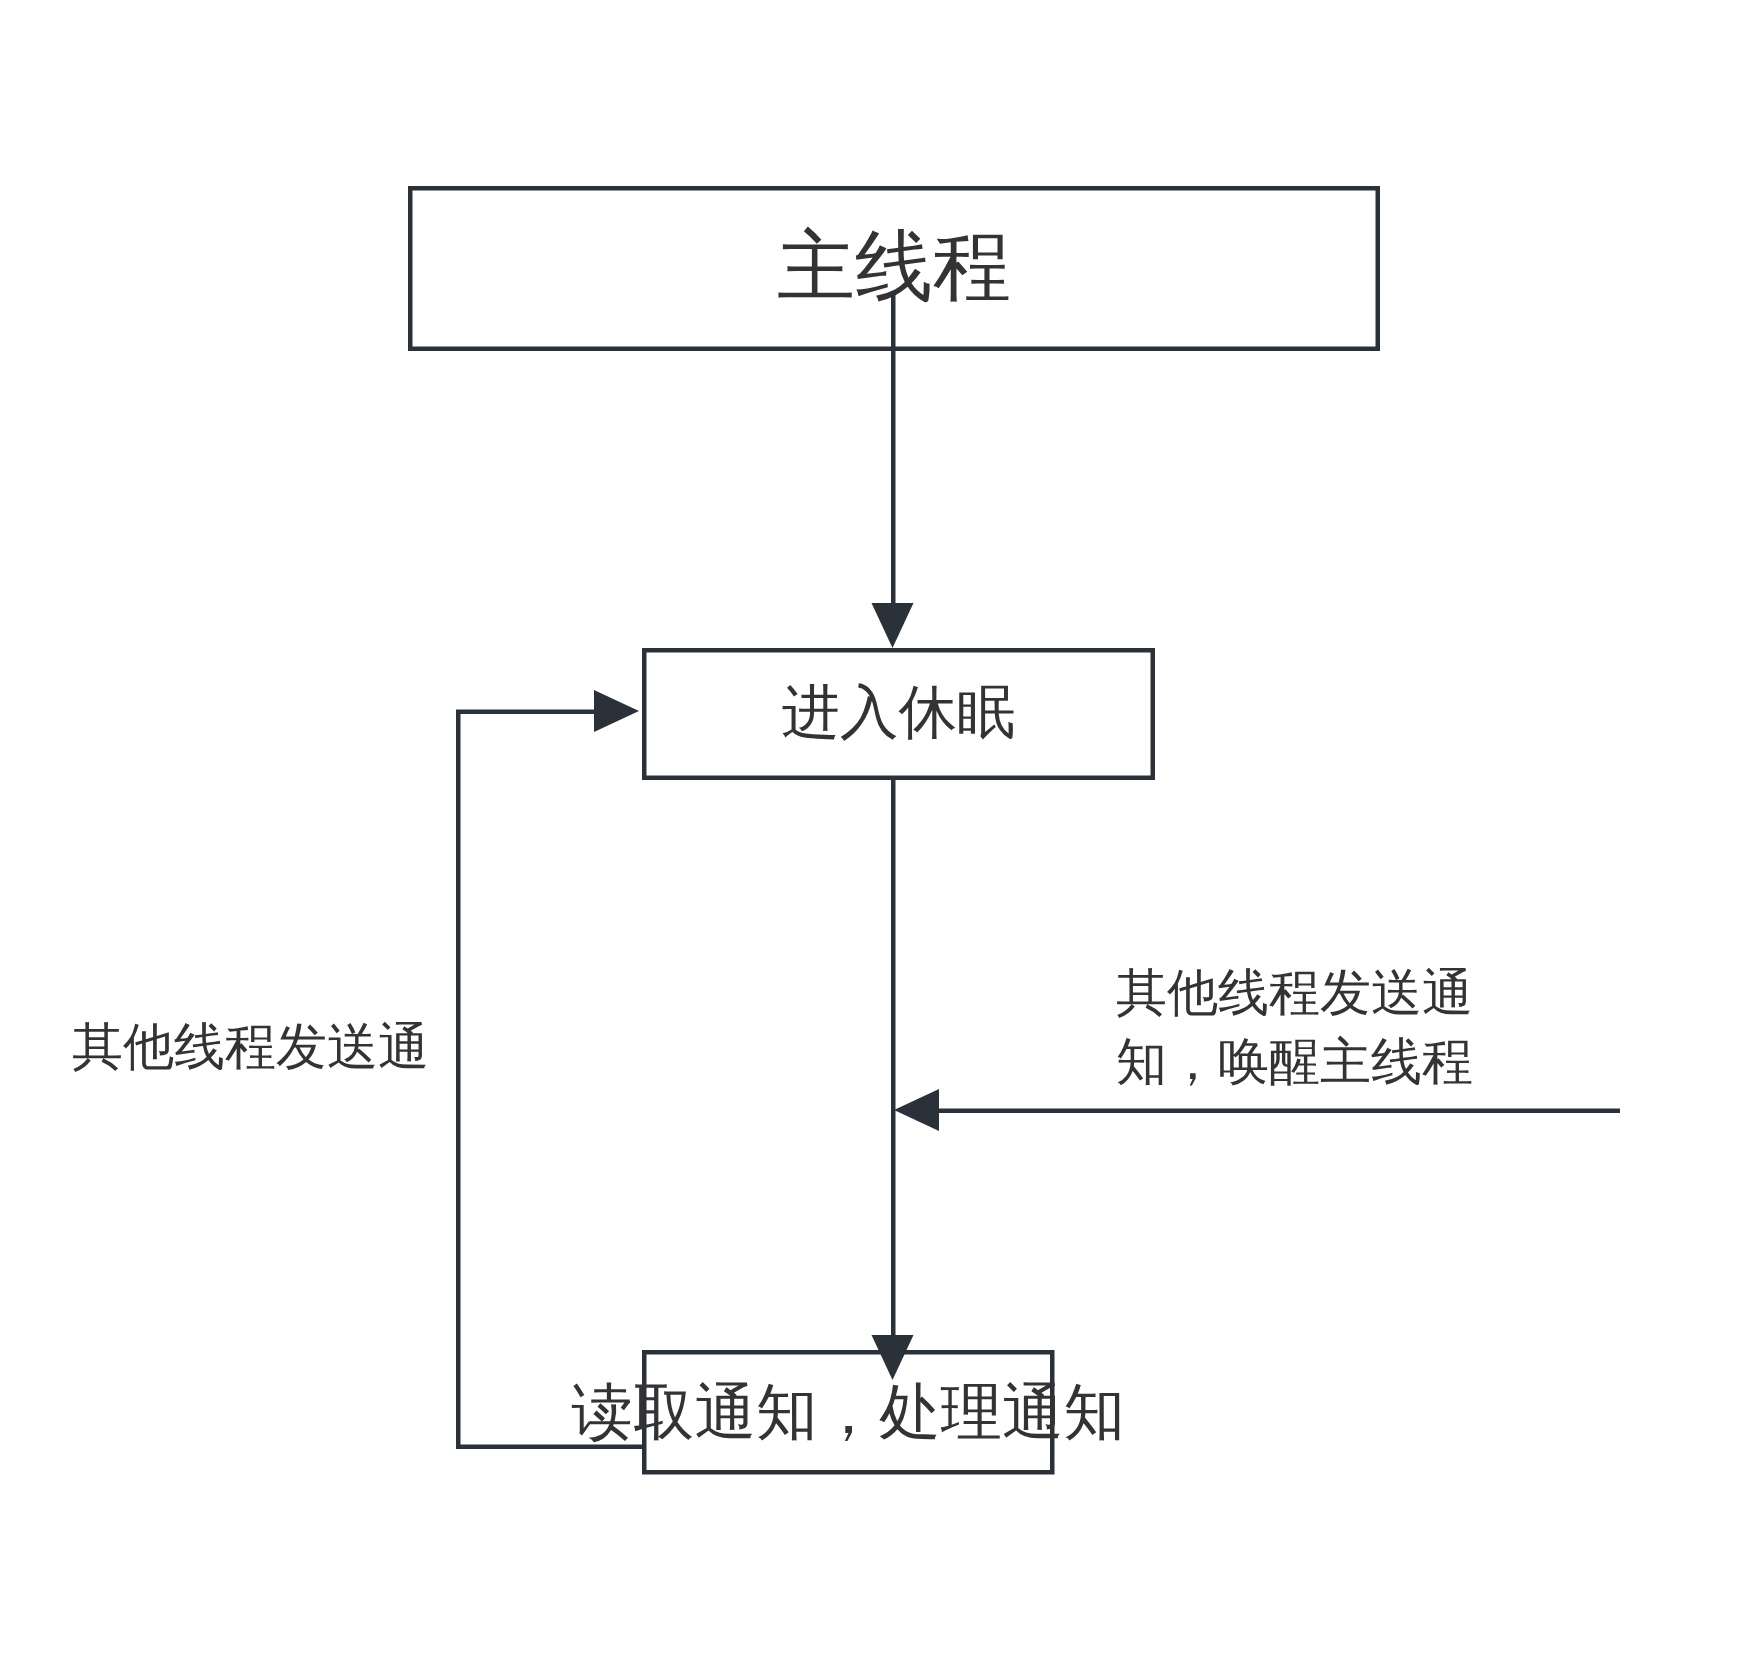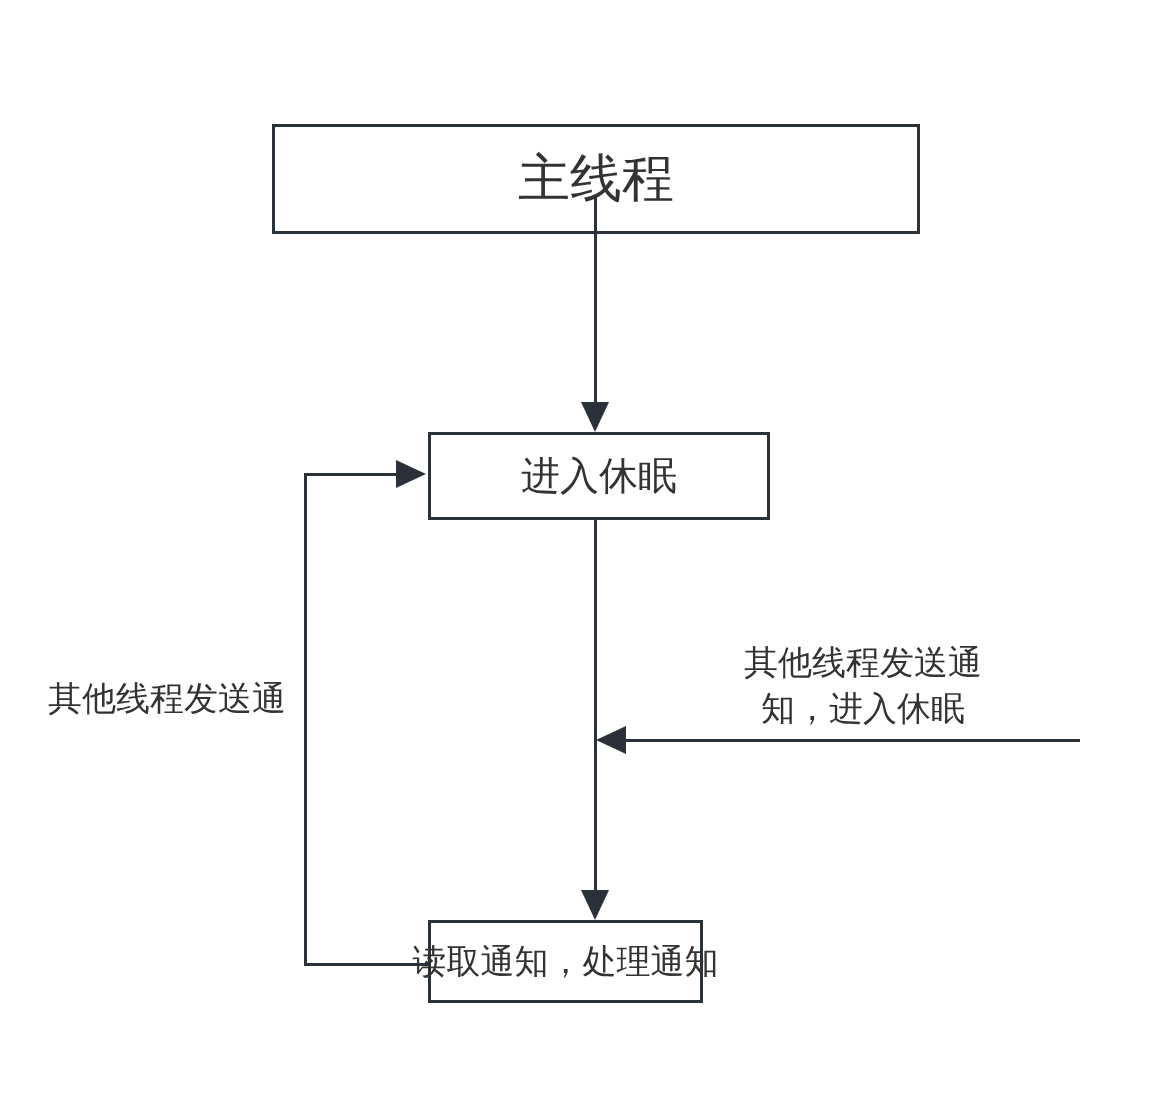--- a/index.html
+++ b/index.html
@@ -41,24 +41,24 @@
   }
   #box-sleep {
     left: 428px;
     top: 432px;
     width: 342px;
     height: 88px;
     font-size: 39px;
   }
   #box-handle {
     left: 428px;
-    top: 920px;
+    top: 900px;
     width: 275px;
     height: 83px;
-    font-size: 34px;
+    font-size: 41px;
   }
 
   
   .ln-v {
     position: absolute;
     width: 3px;
     background: #2b3138;
   }
   .ln-h {
     position: absolute;
@@ -146,16 +146,16 @@
   <div class="ln-h" id="loop-top"></div>
   <div class="arrow-right" id="loop-head"></div>
 
   <div class="ln-h" id="ext-line"></div>
   <div class="arrow-left" id="ext-head"></div>
 
   <div class="label" id="label-next-loop">其他线程发送通</div>
 
   <div class="label" id="label-notify">
     <span>其他线程发送通</span>
-    <span>知，进入休眠</span>
+    <span>知，唤醒主线程</span>
   </div>
 
 </div>
 
 </body></html>

